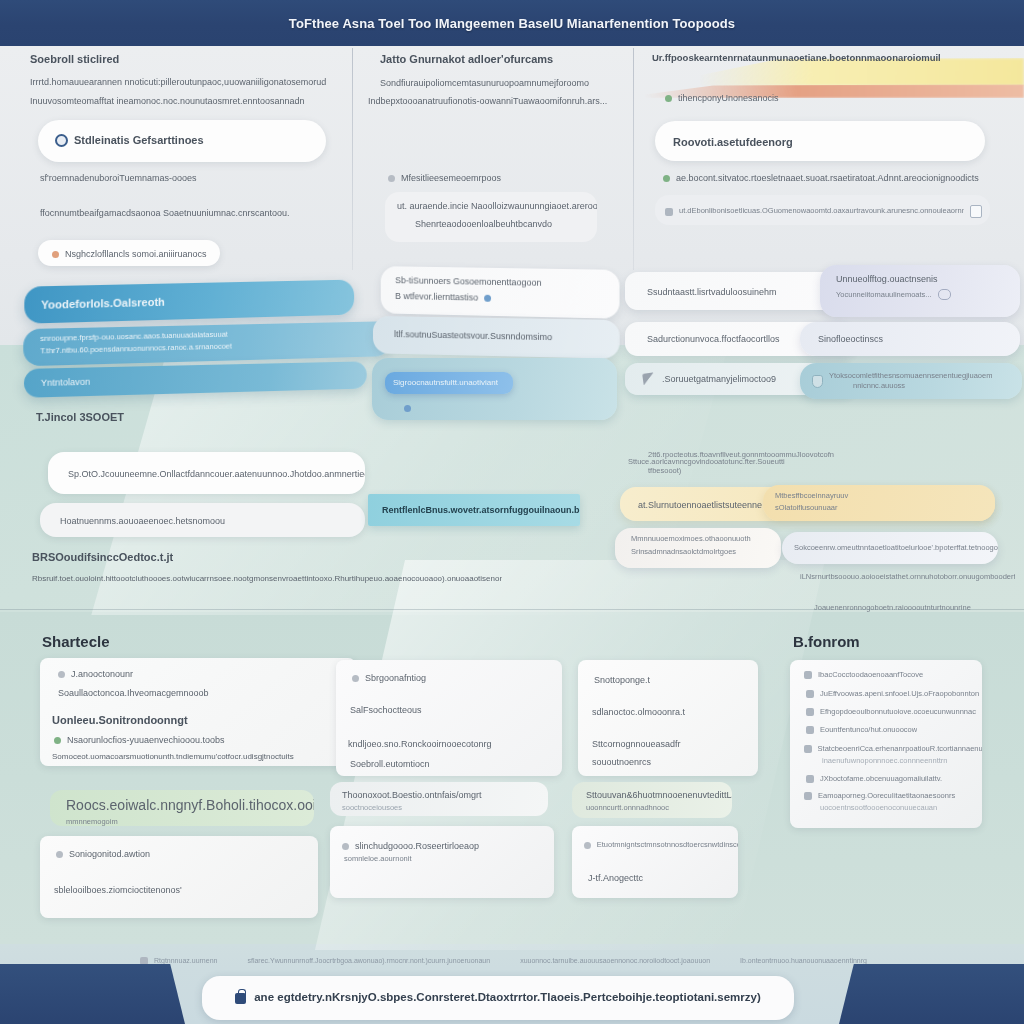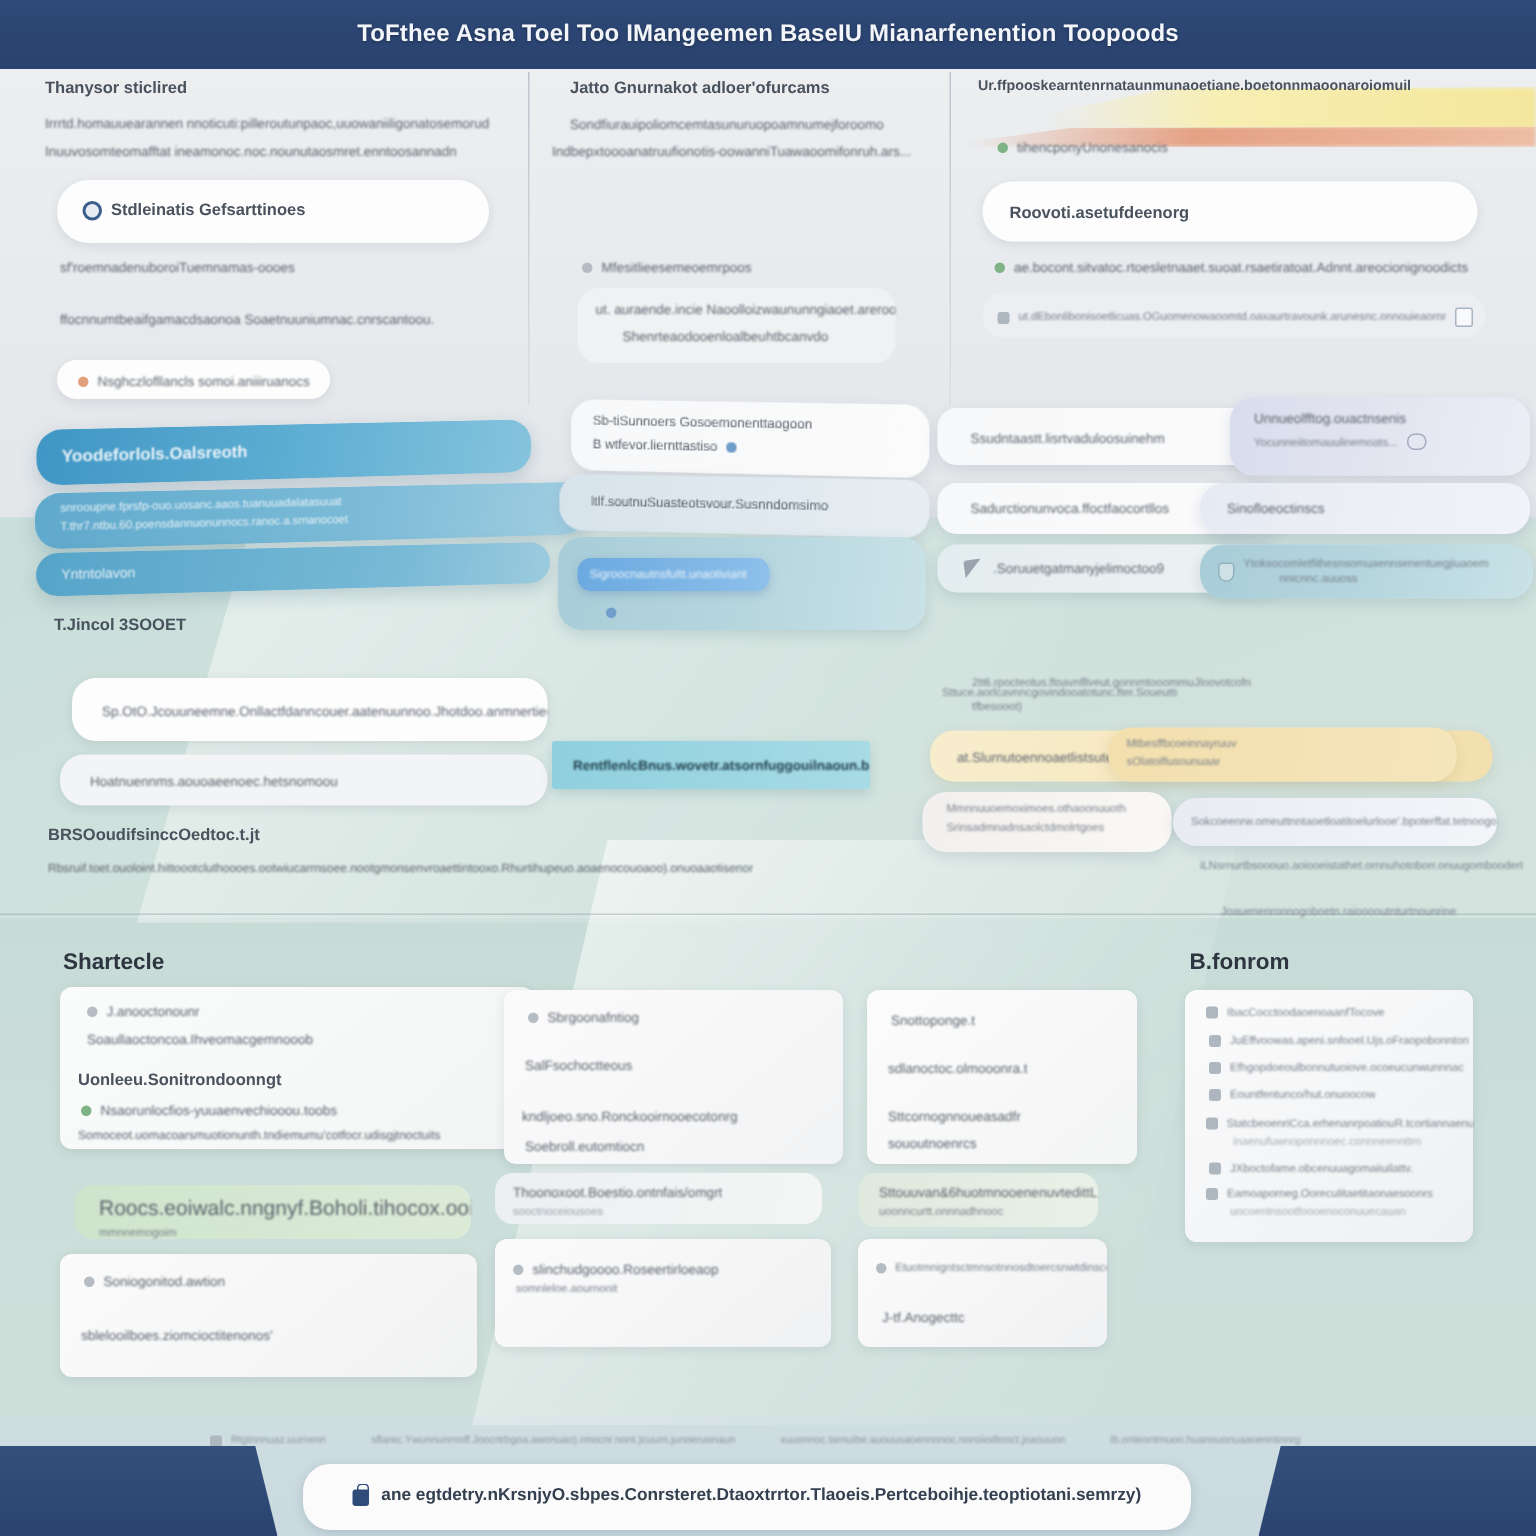--- a/index.html
+++ b/index.html
@@ -18,21 +18,21 @@
   
   .header {
     position: absolute; left: 0; top: 0;
     width: 1024px; height: 46px;
     background: linear-gradient(180deg,#2f4b79 0%, #2b4471 55%, #2a4370 100%);
     display: flex; align-items: center; justify-content: center;
     z-index: 40;
   }
   .header-title {
     color: #f2f5fa;
-    font-size: 16px;
+    font-size: 13px;
     font-weight: bold;
     letter-spacing: 0.1px;
     text-shadow: 0 1px 2px rgba(0,0,0,.35);
     white-space: nowrap;
     filter: blur(.25px);
   }
 
   
   .band-top {
     position: absolute; left: 0; top: 46px; width: 1024px; height: 300px;
@@ -237,21 +237,21 @@
     <div class="header-title">ToFthee Asna Toel Too IMangeemen BaseIU Mianarfenention Toopoods</div>
   </div>
 
   <div class="strip-yellow"></div>
   <div class="strip-salmon"></div>
 
   <div class="col-sep" style="left:352px"></div>
   <div class="col-sep" style="left:633px"></div>
 
   <div style="position:absolute;left:30px;top:52px;width:310px">
-    <div class="t h">Thanysor sticlired</div>
+    <div class="t h">Soebroll sticlired</div>
     <div class="t" style="margin-top:9px">Irrrtd.homauuearannen nnoticuti:pilleroutunpaoc,uuowaniiligonatosemorud</div>
     <div class="t" style="margin-top:7px">Inuuvosomteomafftat ineamonoc.noc.nounutaosmret.enntoosannadn</div>
   </div>
   <div class="card pill" style="left:38px;top:120px;width:288px;height:42px">
     <div class="row" style="padding:13px 0 0 17px">
       <span class="ico ico-ring"></span>
       <span class="t h">Stdleinatis Gefsarttinoes</span>
     </div>
   </div>
   <div style="position:absolute;left:40px;top:172px;width:300px">
@@ -381,21 +381,21 @@
 
   <div style="position:absolute;left:648px;top:450px;width:360px">
     <div class="t sm">2tt6.rpocteotus.ftoavnfllveut.gonnmtooommuJloovotcofn</div>
     <div class="t sm" style="margin-top:6px">tfbesooot)</div>
   </div>
   <div class="t sm" style="position:absolute;left:628px;top:457px">Sttuce.aorlcavnncgovindooatotunc.fter.Soueutti</div>
 
   <div class="panel-yellow" style="left:620px;top:487px;width:375px;height:34px">
     <div class="t" style="padding:12px 0 0 18px">at.Slurnutoennoaetlistsuteenne</div>
   </div>
-  <div class="panel-yellow" style="left:739px;top:485px;width:232px;height:36px;background:linear-gradient(100deg,#f3dfae,#f5e5bb)">
+  <div class="panel-yellow" style="left:763px;top:485px;width:232px;height:36px;background:linear-gradient(100deg,#f3dfae,#f5e5bb)">
     <div class="t sm" style="padding:6px 0 0 12px">Mtbesffbcoeinnayruuv</div>
     <div class="t sm" style="padding:2px 0 0 12px">sOlatoiflusounuaar</div>
   </div>
 
   <div class="panel-lav" style="left:615px;top:528px;width:166px;height:40px;background:linear-gradient(100deg,#f2f0ee,#faf8f5)">
     <div class="t sm" style="padding:6px 0 0 16px">Mmnnuuoemoximoes.othaoonuuoth</div>
     <div class="t sm" style="padding:3px 0 0 16px">Srinsadmnadnsaolctdmolrtgoes</div>
   </div>
   <div class="panel-lav" style="left:782px;top:532px;width:216px;height:32px;background:linear-gradient(100deg,#e8ecf2,#f3f5f9)">
     <div class="t sm" style="padding:11px 0 0 12px">Sokcoeenrw.omeuttnntaoetloatitoelurlooe'.bpoterffat.tetnoogoaetis.</div>

